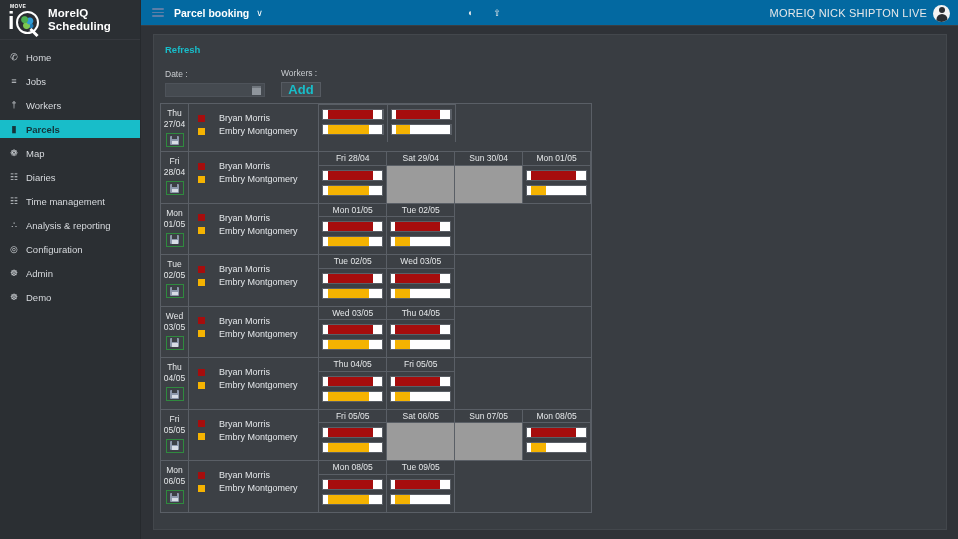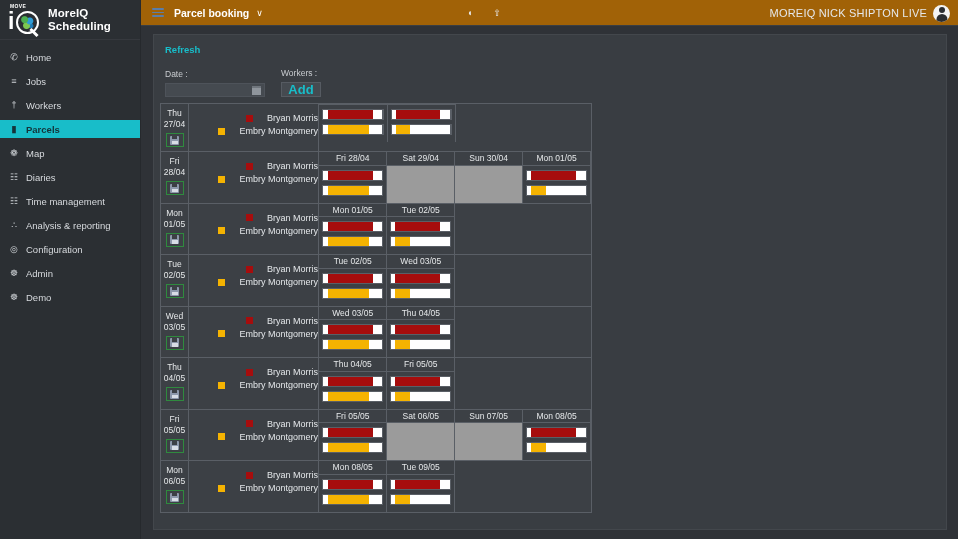--- a/index.html
+++ b/index.html
@@ -76,21 +76,21 @@
   .nav-item.active {
     background: #18bdc9; color: #14343a; font-weight: bold;
   }
   .nav-item.active .nav-ico { color: #14343a; }
   .nav-spacer { height: 6px; }
 
   
   #main { flex: 1 1 auto; display: flex; flex-direction: column; }
   #topbar {
     height: 26px;
-    background: #a16207;
+    background: #0369a1;
     display: flex; align-items: center;
     border-bottom: 1px solid #3a3e43;
     position: relative;
   }
   .hamburger {
     width: 12px; height: 9px; margin-left: 11px; margin-right: 10px;
     display: flex; flex-direction: column; justify-content: space-between;
   }
   .hamburger i { display: block; height: 1.6px; background: #5b7ea8; border-radius: 1px; }
   .page-title { color: #ffffff; font-size: 10.5px; font-weight: bold; }
@@ -202,21 +202,20 @@
   }
 
   .legendcell {
     width: 130px;
     background: #3c4045;
     padding: 9px 0 0 9px;
   }
   .legend-row {
     display: flex; align-items: center; gap: 14px;
     margin-bottom: 3px;
-    justify-content: flex-end;
   }
   .legend-sw { width: 7px; height: 7px; display: inline-block; }
   .legend-name { color: #e4e7ea; font-size: 9px; }
 
   .gridcell { padding: 0; background: #3c4045; }
   .inner {
     width: 100%; border-collapse: collapse; table-layout: fixed;
   }
   .inner td { border: 1px solid #5a5f66; padding: 0; }
   .inner td.first { border-left: none; }

